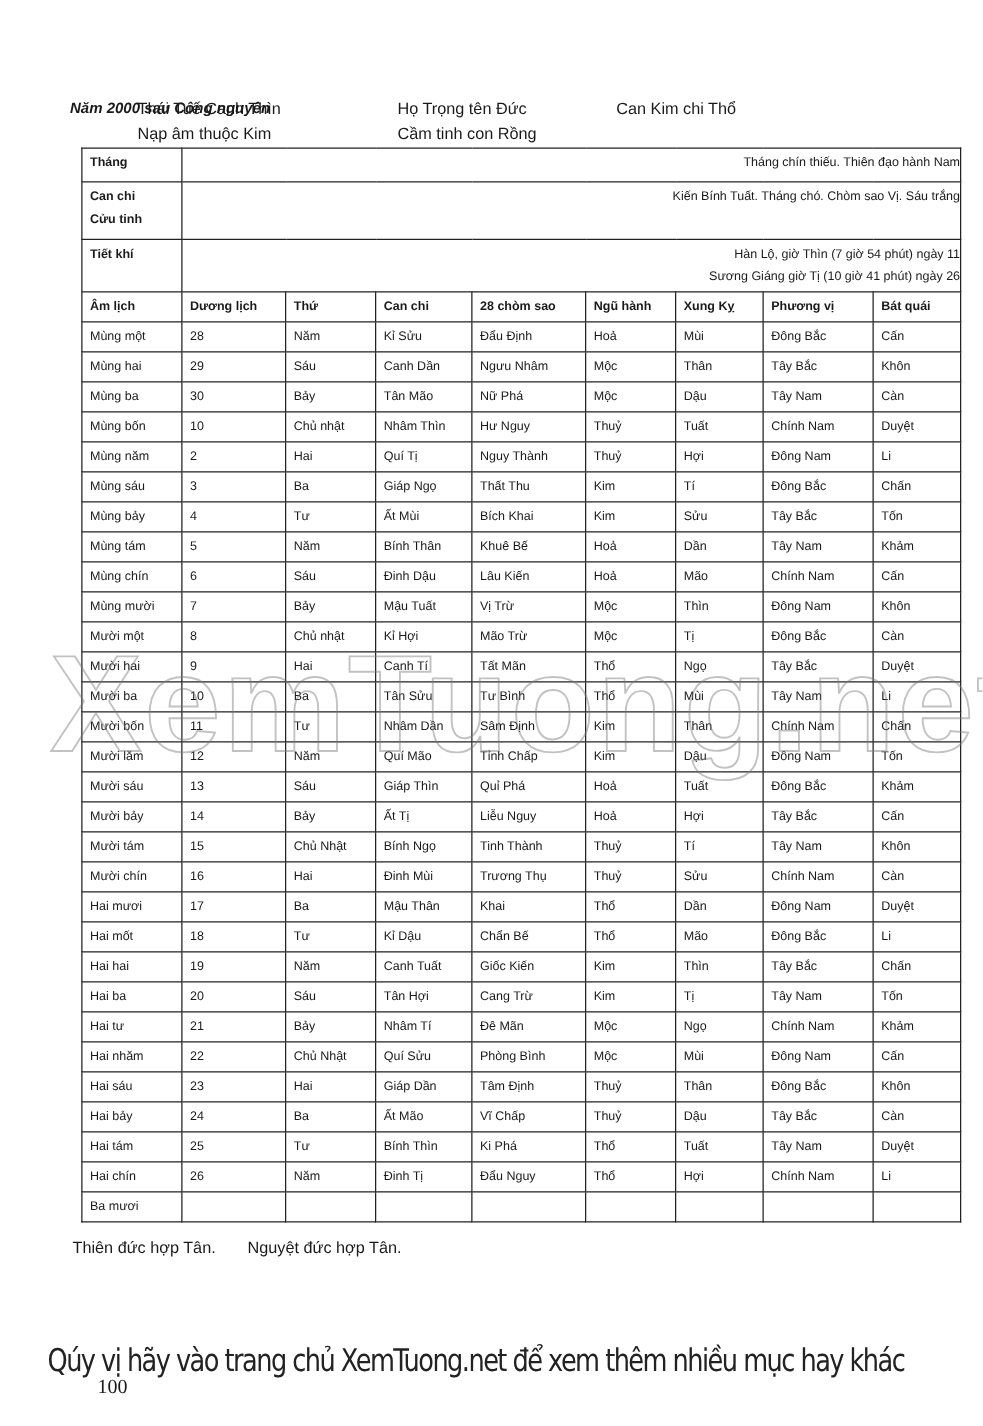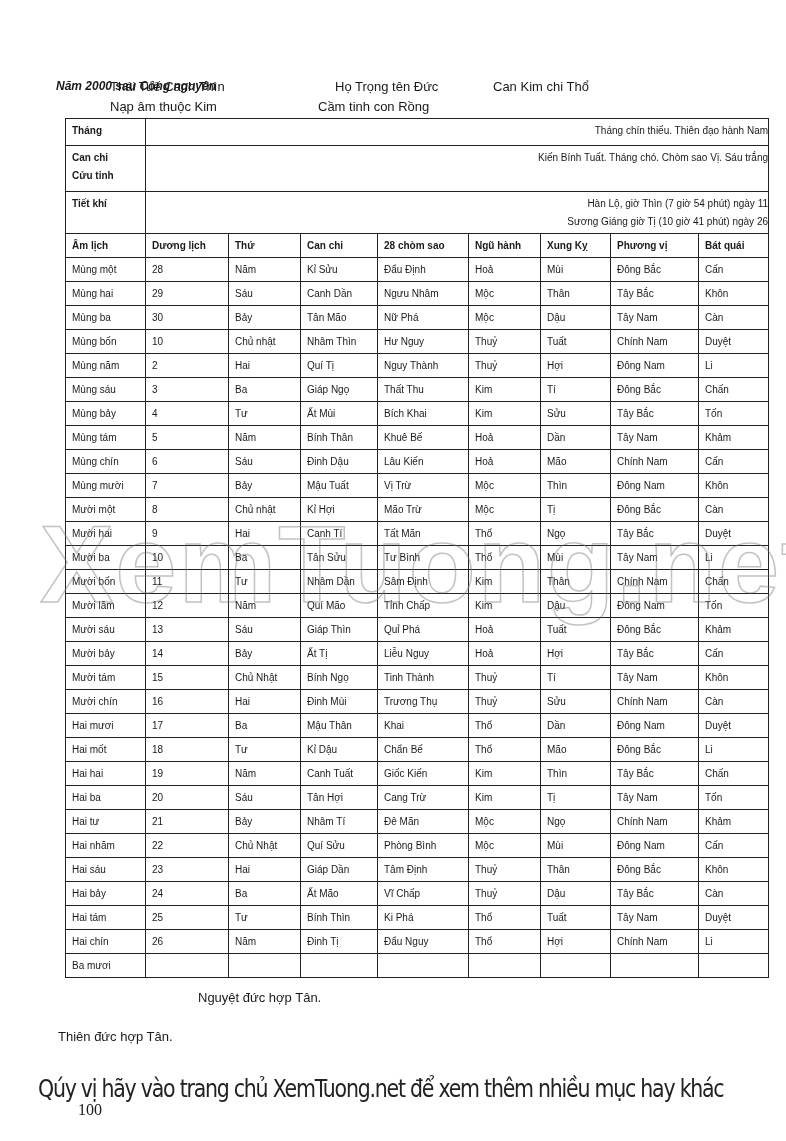--- a/index.html
+++ b/index.html
@@ -14,21 +14,21 @@
   .notes { position:absolute; top:990px; font-size:13px; }
   .watermark { position:absolute; left:40px; top:500px; font-size:110px; font-weight:bold; color:transparent; -webkit-text-stroke:1.5px rgba(120,120,120,0.45); letter-spacing:2px; pointer-events:none; white-space:nowrap; }
   .promo { position:absolute; left:38px; top:1074px; font-size:25px; color:#222; font-family:"DejaVu Sans", sans-serif; letter-spacing:-1.5px; transform:scaleX(0.82); transform-origin:left top; white-space:nowrap; }
   .pageno { position:absolute; left:78px; top:1101px; font-size:16px; font-family:"Liberation Serif", serif; }
 </style>
 </head>
 <body>
 
 <div class="hdr-title">Năm 2000 sau Công nguyên</div>
 <div class="hdr" style="left:110px;top:79px;">Thái Tuế Canh Thìn</div>
-<div class="hdr" style="left:318px;top:79px;margin-left:17px;">Họ Trọng tên Đức</div>
+<div class="hdr" style="left:318px;top:79px;">Họ Trọng tên Đức</div>
 <div class="hdr" style="left:493px;top:79px;">Can Kim chi Thổ</div>
 <div class="hdr" style="left:110px;top:99px;">Nạp âm thuộc Kim</div>
 <div class="hdr" style="left:318px;top:99px;">Cầm tinh con Rồng</div>
 
 <table class="cal">
   <colgroup>
     <col style="width:80px">
       <col style="width:83px">
       <col style="width:72px">
       <col style="width:77px">
@@ -394,19 +394,19 @@
         <td></td>
         <td></td>
         <td></td>
         <td></td>
         <td></td>
         <td></td>
       </tr>
     </tbody>
 </table>
 
-<div class="notes" style="left:58px;margin-top:39px;">Thiên đức hợp Tân.</div>
+<div class="notes" style="left:58px;">Thiên đức hợp Tân.</div>
 <div class="notes" style="left:198px;">Nguyệt đức hợp Tân.</div>
 
 <div class="watermark">XemTuong.net</div>
 
 <div class="promo">Qúy vị hãy vào trang chủ XemTuong.net để xem thêm nhiều mục hay khác</div>
 <div class="pageno">100</div>
 
 </body></html>

